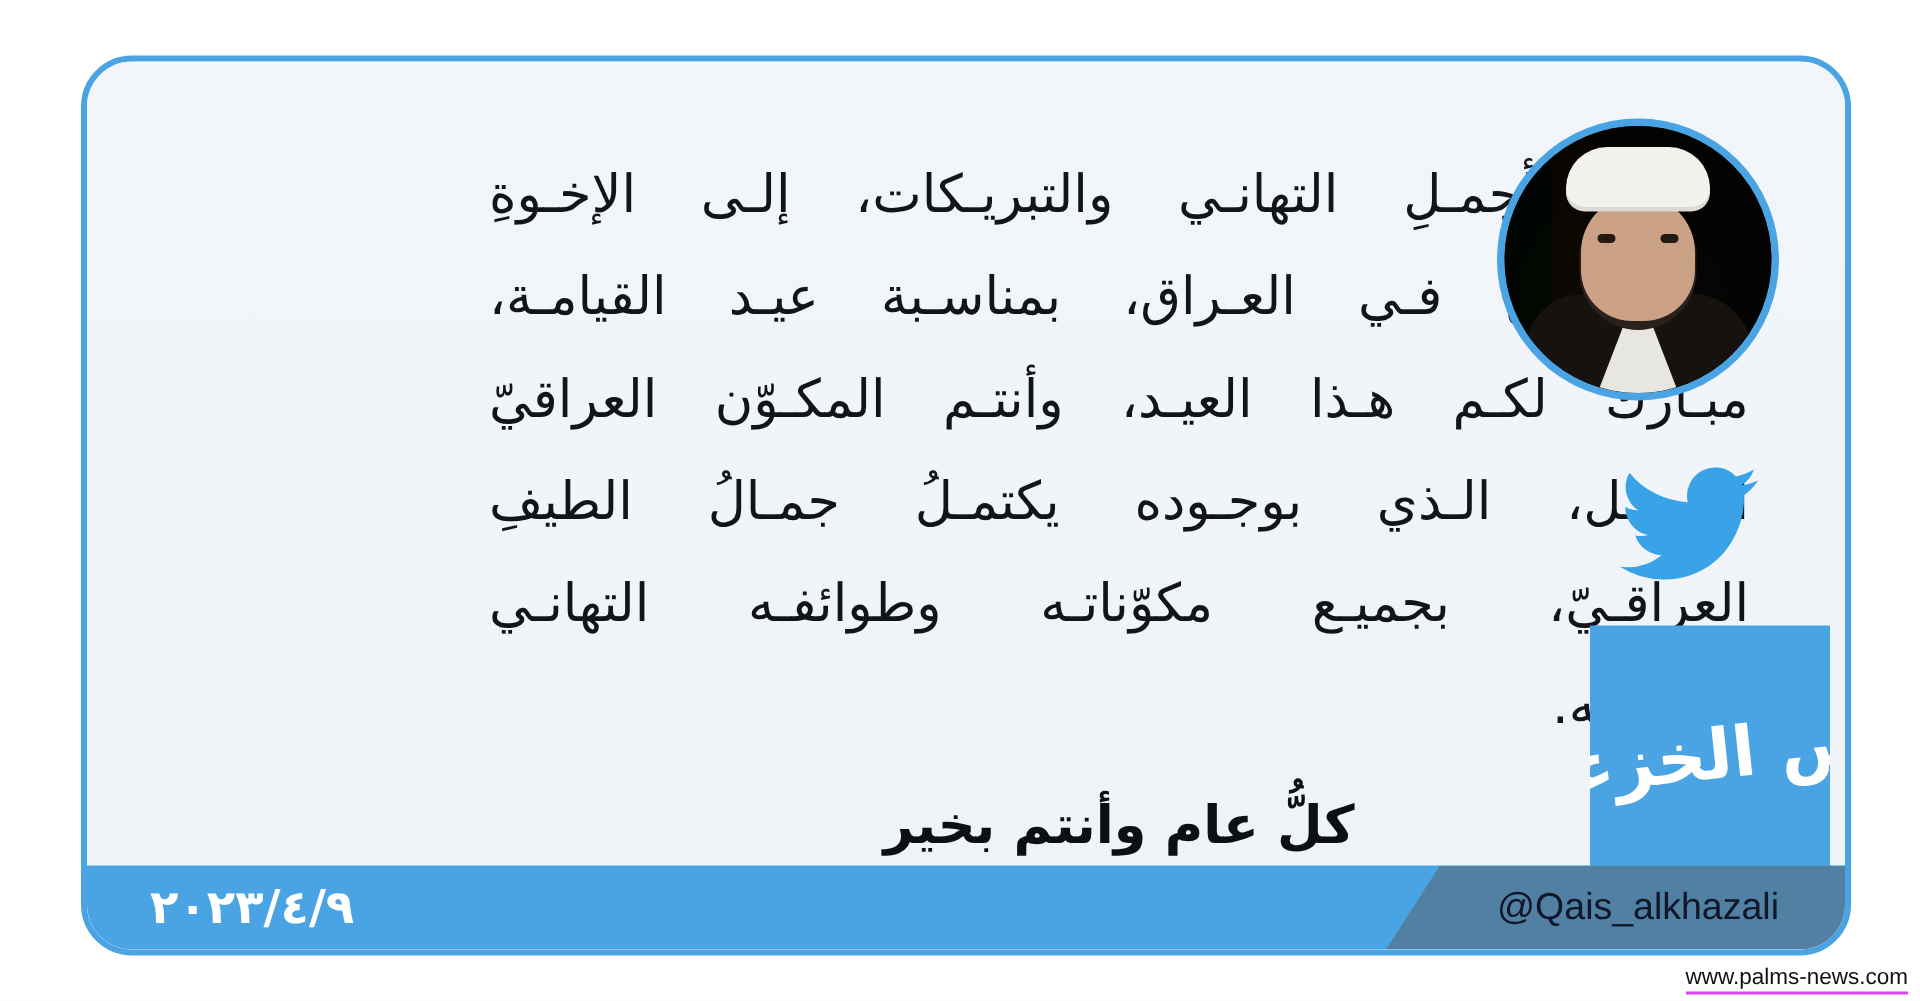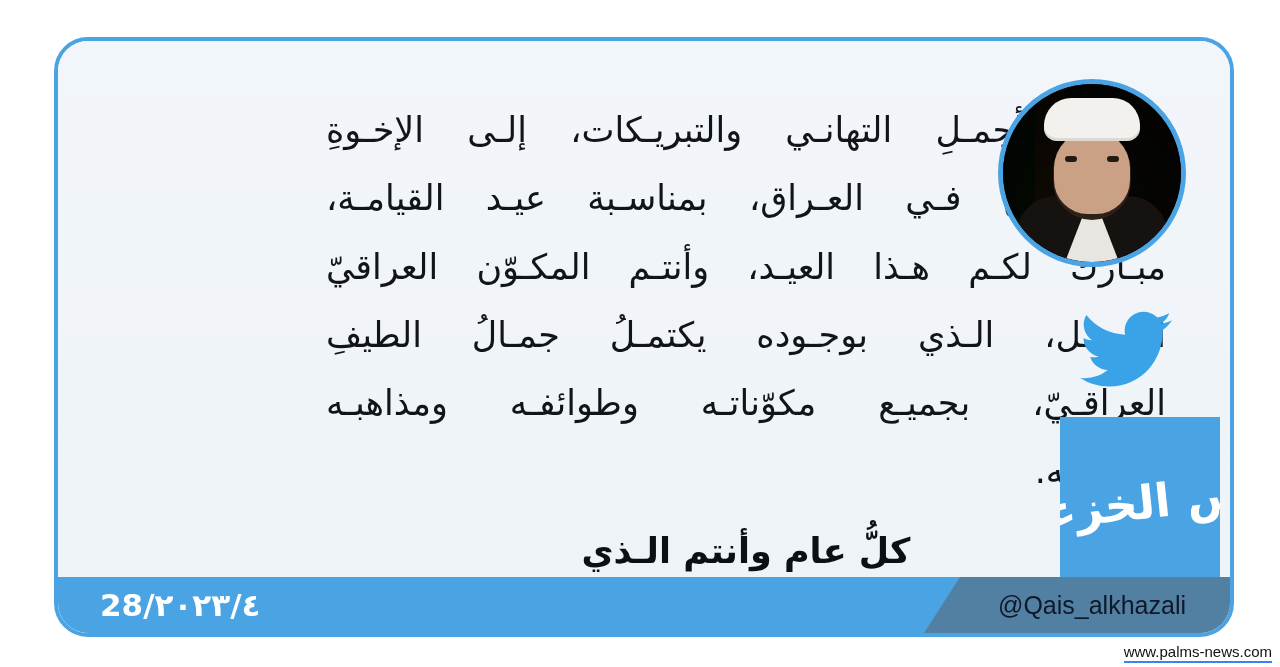--- a/index.html
+++ b/index.html
@@ -239,42 +239,42 @@
 
   
   .source {
     position: absolute;
     right: 8px;
     bottom: 4px;
     font-size: 15px;
     color: #111;
     font-family: "Liberation Sans", sans-serif;
     direction: ltr;
-    border-bottom: 2px solid #3b82f6;
+    border-bottom: 2px solid #d946ef;
     padding-bottom: 1px;
   }
 </style>
 </head>
 <body>
 
 <div id="page">
 
   <div class="card">
     <div class="card-inner"></div>
 
     <div class="text-block">
       <p>نتقـدّمُ بأجمـلِ التهانـي والتبريـكات، إلـى الإخـوةِ</p>
       <p>المسـيحيين فـي العـراق، بمناسـبة عيـد القيامـة،</p>
       <p>مبـاركٌ لكـم هـذا العيـد، وأنتـم المكـوّن العراقيّ</p>
       <p>الجميـل، الـذي بوجـوده يكتمـلُ جمـالُ الطيفِ</p>
-      <p>العراقـيّ، بجميـع مكوّناتـه وطوائفـه ومذاهبـه</p>
+      <p>العراقـيّ، بجميـع مكوّناتـه وطوائفـه التهانـي</p>
       <p style="text-align-last:right;">وقومياته.</p>
     </div>
 
-    <div class="greeting">كلُّ عام وأنتم الـذي</div>
+    <div class="greeting">كلُّ عام وأنتم بخير</div>
 
     <div class="avatar">
       <div class="photo">
         <div class="av-body"></div>
         <div class="av-collar"></div>
         <div class="av-beard"></div>
         <div class="av-face"></div>
         <div class="av-eyes"></div>
         <div class="av-turban"></div>
       </div>
@@ -285,20 +285,20 @@
         <path fill="currentColor" d="M23.95 4.57a10 10 0 0 1-2.82.78 4.96 4.96 0 0 0 2.16-2.72c-.95.56-2 .96-3.13 1.18a4.92 4.92 0 0 0-8.38 4.48A13.97 13.97 0 0 1 1.64 3.16a4.92 4.92 0 0 0 1.52 6.57 4.9 4.9 0 0 1-2.23-.62v.06a4.92 4.92 0 0 0 3.95 4.83 4.96 4.96 0 0 1-2.22.08 4.93 4.93 0 0 0 4.6 3.42A9.88 9.88 0 0 1 0 19.54a13.94 13.94 0 0 0 7.55 2.21c9.06 0 14.01-7.5 14.01-14.01 0-.21 0-.42-.02-.63a10 10 0 0 0 2.46-2.54z"></path>
       </svg>
     </div>
 
     <div class="signature">
       <span class="sig-text">قيس الخزعلي</span>
     </div>
 
     <div class="bottom-bar">
       <div class="handle-bg"></div>
-      <div class="date-wrap">٢٠٢٣/٤/28</div>
+      <div class="date-wrap">٢٠٢٣/٤/٩</div>
       <div class="handle-wrap">@Qais_alkhazali</div>
     </div>
   </div>
 
   <div class="source">www.palms-news.com</div>
 
 </div>
 
 </body></html>

